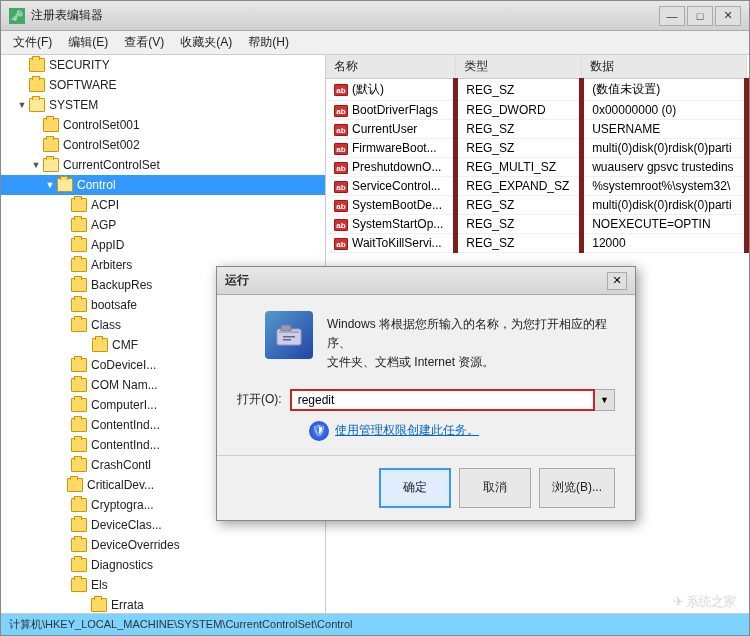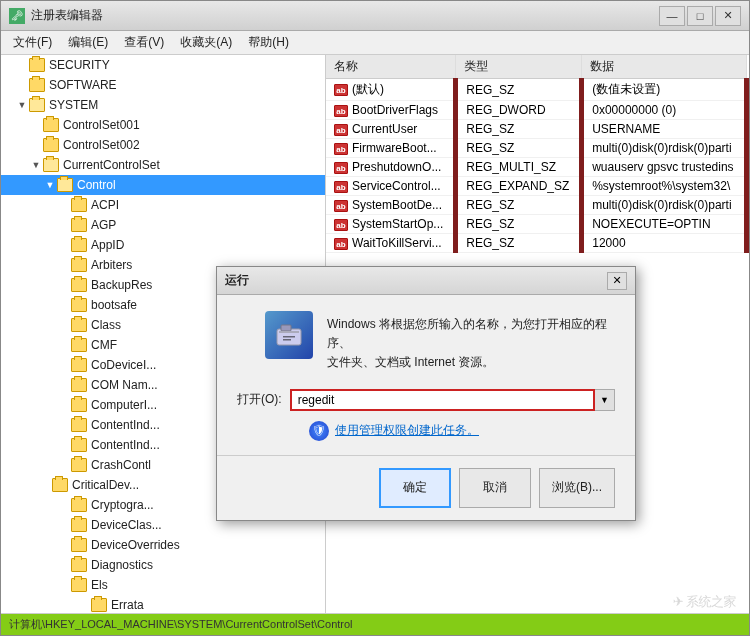--- a/index.html
+++ b/index.html
@@ -194,21 +194,21 @@
       text-align: center;
       line-height: 12px;
       margin-right: 4px;
       font-weight: bold;
       vertical-align: middle;
     }
 
     
     .status-bar {
       height: 22px;
-      background: #84cc16;
+      background: #7dd3fc;
       border-top: 1px solid #ccc;
       display: flex;
       align-items: center;
       padding: 0 8px;
       font-size: 11px;
       color: #333;
     }
 
     
     .dialog-overlay {
@@ -484,21 +484,21 @@
           <div class="tree-item" style="padding-left: 56px;">
             <span class="arrow"></span>
             <span class="folder-icon"></span>
             <span>bootsafe</span>
           </div>
           <div class="tree-item" style="padding-left: 56px;">
             <span class="arrow"></span>
             <span class="folder-icon"></span>
             <span>Class</span>
           </div>
-          <div class="tree-item" style="padding-left: 56px;">
+          <div class="tree-item" style="padding-left: 77px;">
             <span class="arrow"></span>
             <span class="folder-icon"></span>
             <span>CMF</span>
           </div>
           <div class="tree-item" style="padding-left: 56px;">
             <span class="arrow"></span>
             <span class="folder-icon"></span>
             <span>CoDeviceI...</span>
           </div>
           <div class="tree-item" style="padding-left: 56px;">
@@ -519,21 +519,21 @@
           <div class="tree-item" style="padding-left: 56px;">
             <span class="arrow"></span>
             <span class="folder-icon"></span>
             <span>ContentInd...</span>
           </div>
           <div class="tree-item" style="padding-left: 56px;">
             <span class="arrow"></span>
             <span class="folder-icon"></span>
             <span>CrashContl</span>
           </div>
-          <div class="tree-item" style="padding-left: 37px;">
+          <div class="tree-item" style="padding-left: 52px;">
             <span class="arrow"></span>
             <span class="folder-icon"></span>
             <span>CriticalDev...</span>
           </div>
           <div class="tree-item" style="padding-left: 56px;">
             <span class="arrow"></span>
             <span class="folder-icon"></span>
             <span>Cryptogra...</span>
           </div>
           <div class="tree-item" style="padding-left: 56px;">

